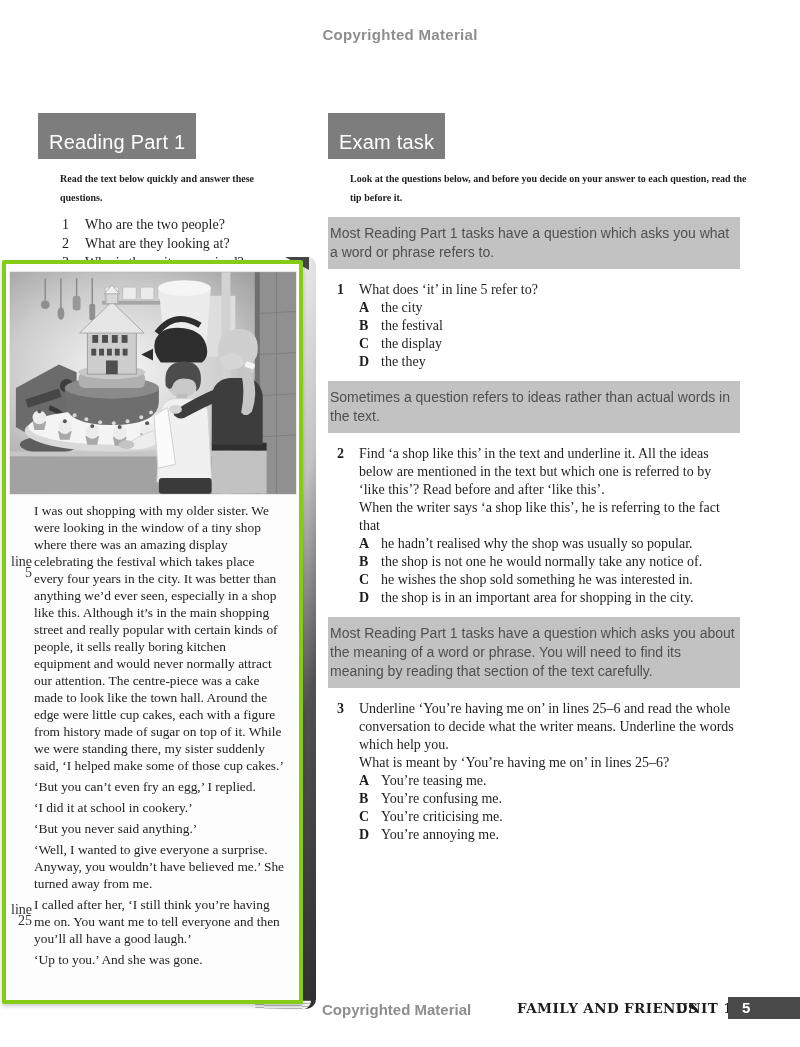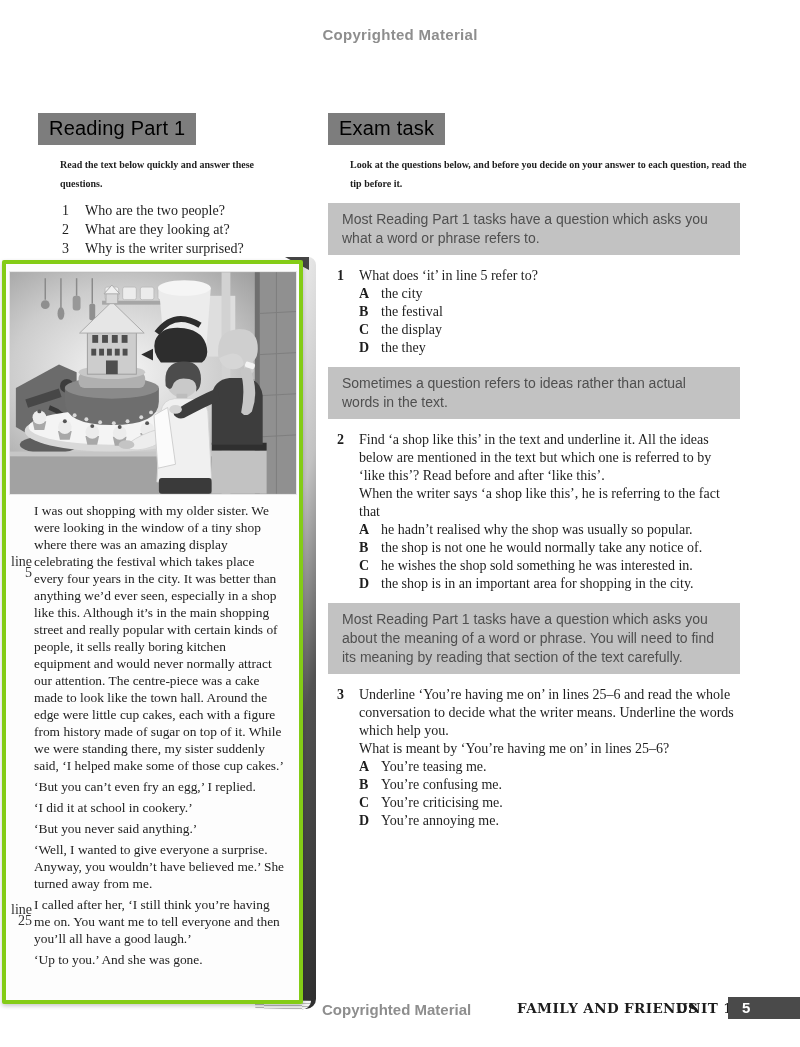--- a/index.html
+++ b/index.html
@@ -6,23 +6,23 @@
   body{
     width:800px;height:1047px;position:relative;background:#ffffff;
     font-family:"Liberation Serif", serif;color:#1e1e1e;overflow:hidden;
   }
   .top-copyright{
     position:absolute;top:26px;left:0;right:0;text-align:center;
     font-family:"Liberation Sans",sans-serif;font-weight:bold;
     color:#8e8e8e;font-size:15px;letter-spacing:.3px;
   }
   .section-heading{
-    display:inline-block;background:#7d7d7d;color:#000000;
+    display:inline-block;background:#7d7d7d;color:#ffffff;
     font-family:"Liberation Sans",sans-serif;font-size:20px;
-    padding:4px 11px 5px;letter-spacing:.2px;
+    padding:18px 11px 5px;letter-spacing:.2px;
   }
   
   .left-col{position:absolute;left:38px;top:113px;width:278px;}
   .intro{font-weight:bold;font-size:10px;line-height:19px;margin:10px 0 8px 22px;}
   .left-intro{width:232px;}
   .q-list{margin-left:24px;font-size:14px;line-height:19px;}
   .q-row{display:flex;}
   .q-num{width:23px;flex:none;}
   
   .book{position:absolute;left:2px;top:257px;width:314px;height:752px;}
@@ -55,21 +55,21 @@
   }
   .line-marker span{display:block;}
   .lm5{top:300px;}
   .lm25{top:648px;}
   
   .right-col{position:absolute;left:328px;top:113px;width:412px;}
   .right-intro{width:404px;}
   .tip-box{
     background:#c2c2c2;color:#4f4f4f;
     font-family:"Liberation Sans",sans-serif;font-size:14px;line-height:19px;
-    padding:7px 14px;margin:10px 0 12px;
+    padding:7px 2px;margin:10px 0 12px;
   }
   .exam-q{display:flex;font-size:14px;line-height:18px;margin:2px 0 10px 9px;}
   .exam-q .num{font-weight:bold;width:22px;flex:none;}
   .q-body{flex:1;}
   .q-body p{margin:0;}
   .option{display:flex;}
   .option .letter{font-weight:bold;width:22px;flex:none;}
   
   .footer{position:absolute;left:0;top:995px;width:800px;height:26px;}
   .footer-copy{

